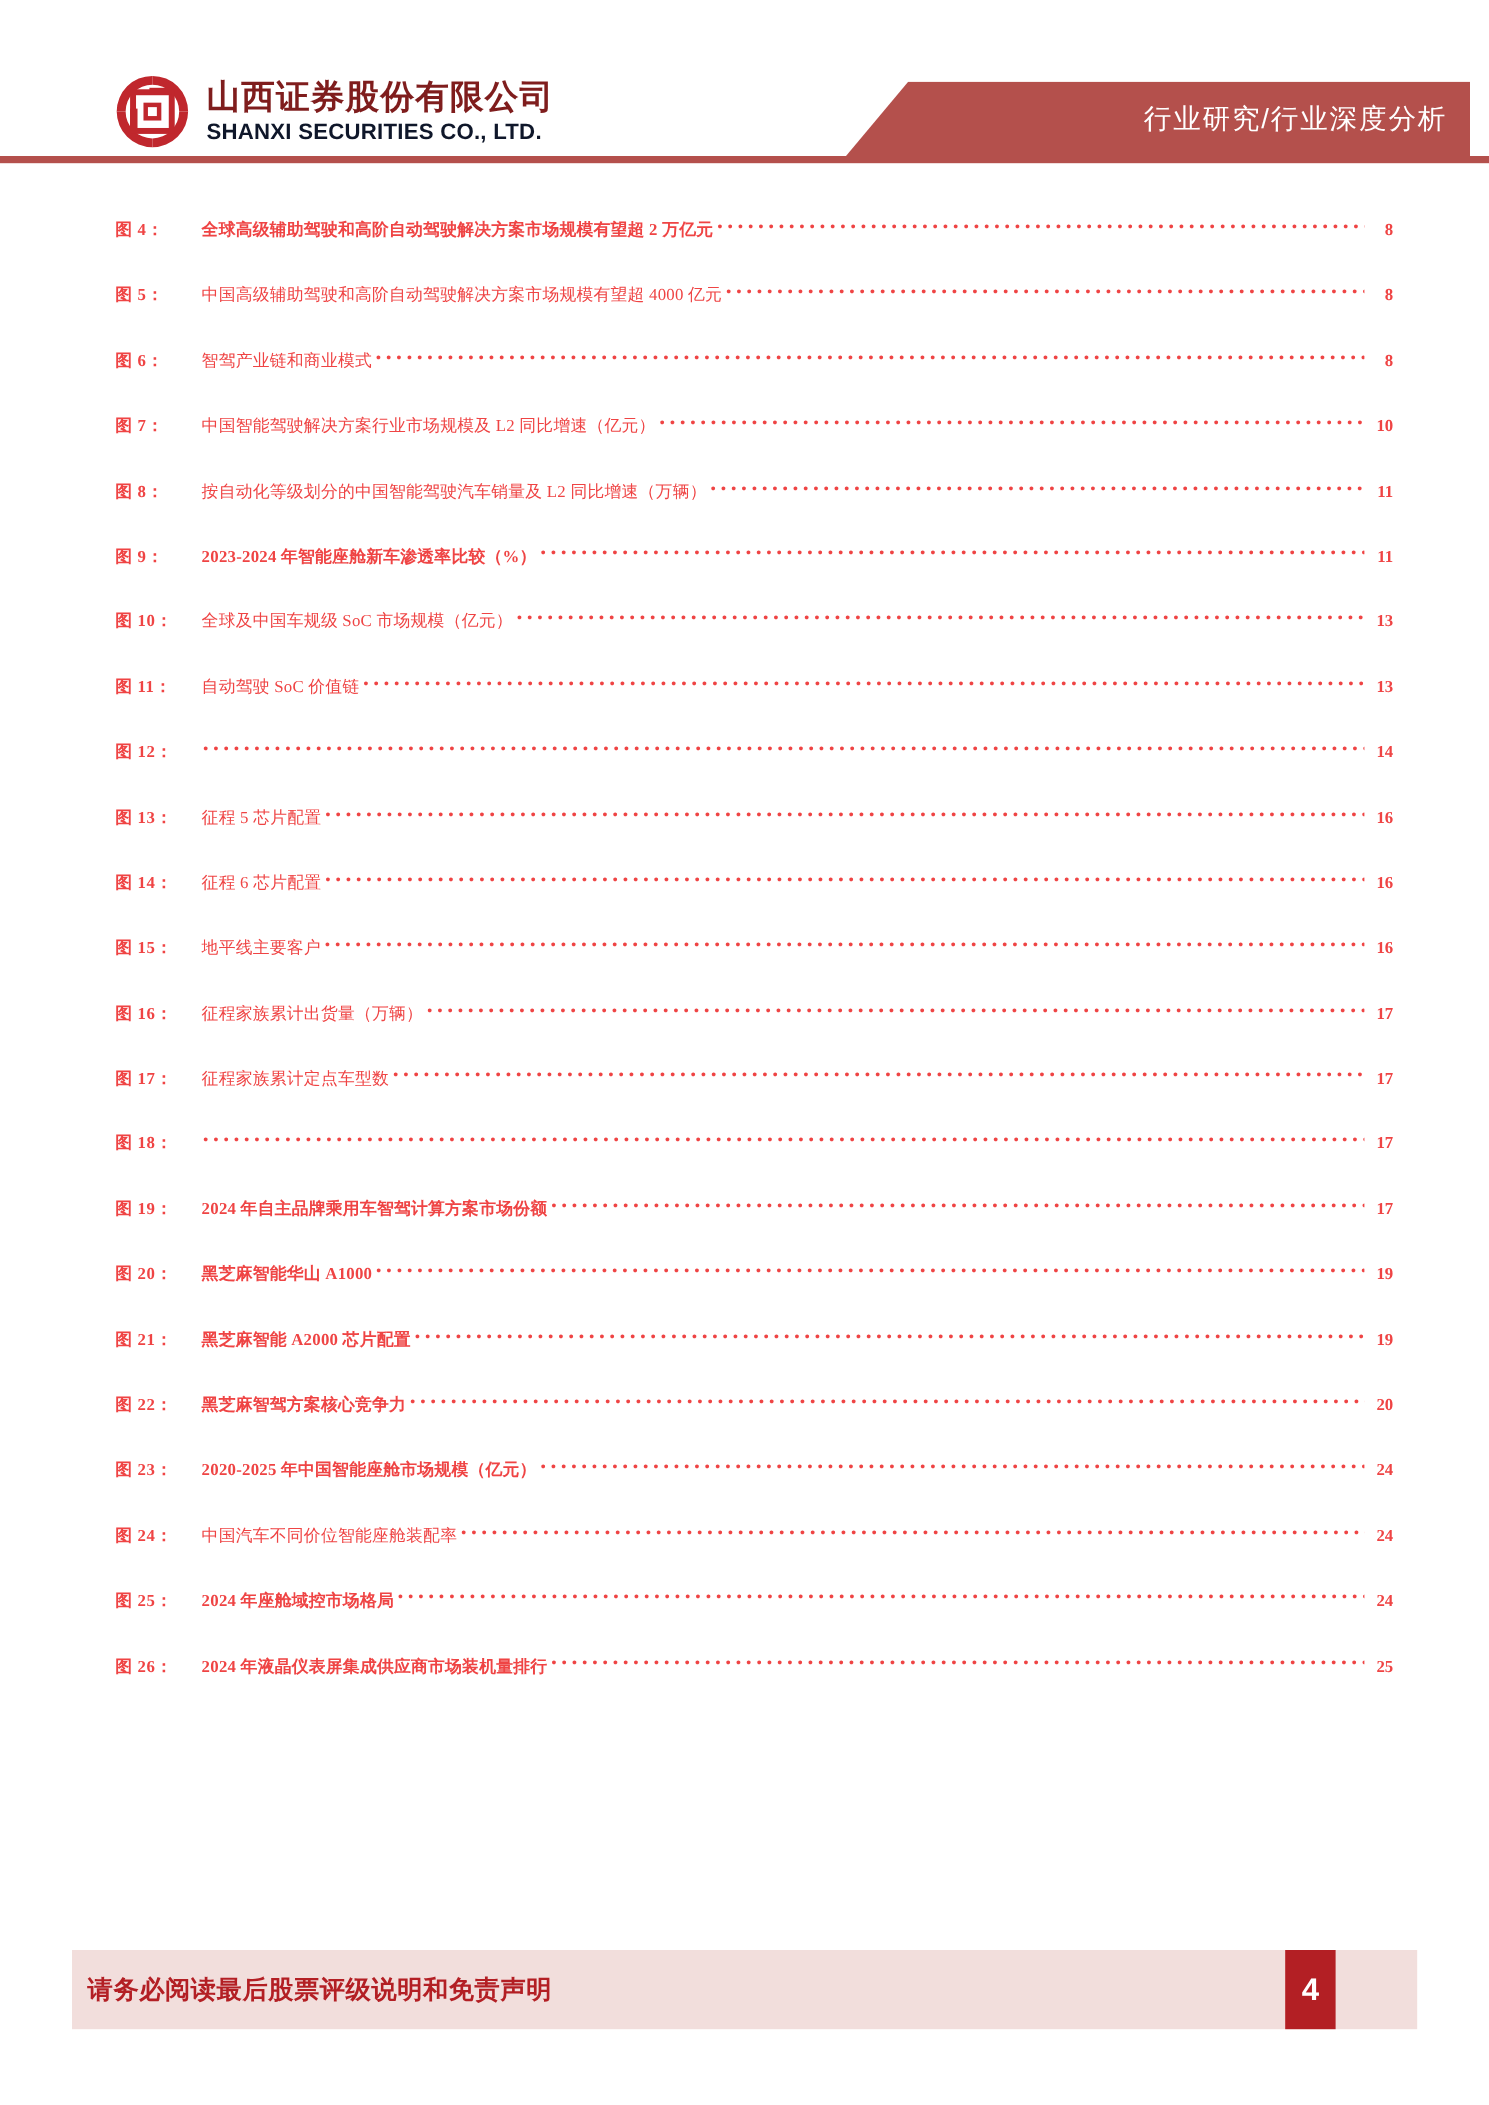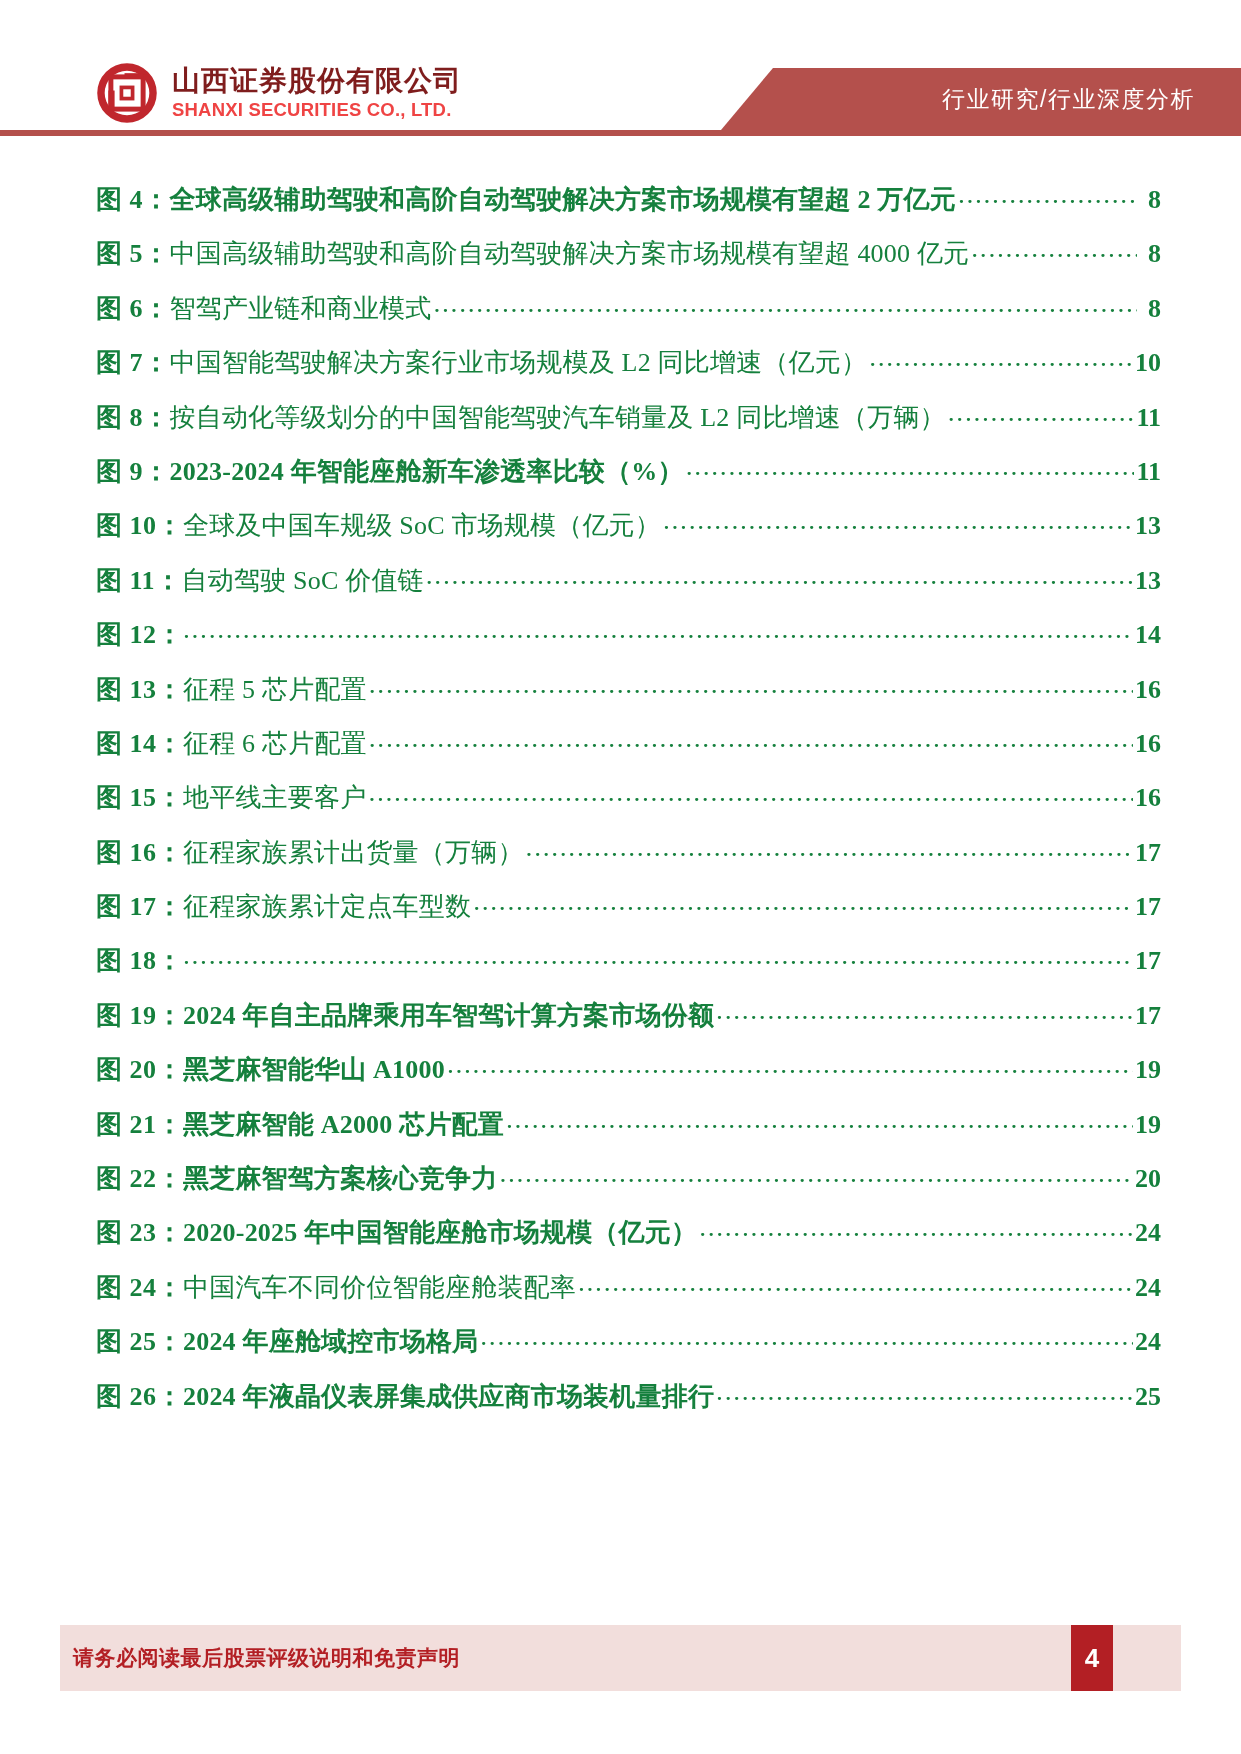--- a/index.html
+++ b/index.html
@@ -45,39 +45,39 @@
     font-size: 28px;
     font-weight: bold;
     color: #7f1d1d;
     letter-spacing: 1px;
     white-space: nowrap;
   }
   .logo-en {
     font-family: "Liberation Sans", "DejaVu Sans", sans-serif;
     font-size: 18.5px;
     font-weight: bold;
-    color: #ef4444;
+    color: #0f172a;
     letter-spacing: 0.2px;
     margin-top: 6px;
     white-space: nowrap;
   }
 
   .banner {
     position: absolute;
-    right: 0;
+    right: 16px;
     top: 68px;
     height: 62px;
     width: 520px;
     background: #b4504c;
     clip-path: polygon(52px 0, 100% 0, 100% 100%, 0 100%);
     display: flex;
     align-items: center;
     justify-content: flex-end;
     box-sizing: border-box;
-    padding-right: 46px;
+    padding-right: 19px;
   }
   .banner-text {
     font-family: "Liberation Sans", "DejaVu Sans", sans-serif;
     color: #ffffff;
     font-size: 23px;
     letter-spacing: 1.5px;
     white-space: nowrap;
   }
 
   .header-rule {
@@ -94,22 +94,22 @@
     position: absolute;
     left: 96px;
     right: 80px;
     top: 182px;
     bottom: 140px;
   }
   .toc-row {
     display: flex;
     align-items: baseline;
     height: 54.4px;
-    font-size: 26px;
-    color: #15803d;
+    font-size: 14px;
+    color: #ef4444;
     font-family: "Liberation Serif", "DejaVu Serif", serif;
     white-space: nowrap;
     overflow: hidden;
   }
   .toc-num {
     flex: 0 0 72px;
     font-weight: bold;
     letter-spacing: 0.5px;
   }
   .toc-title {

